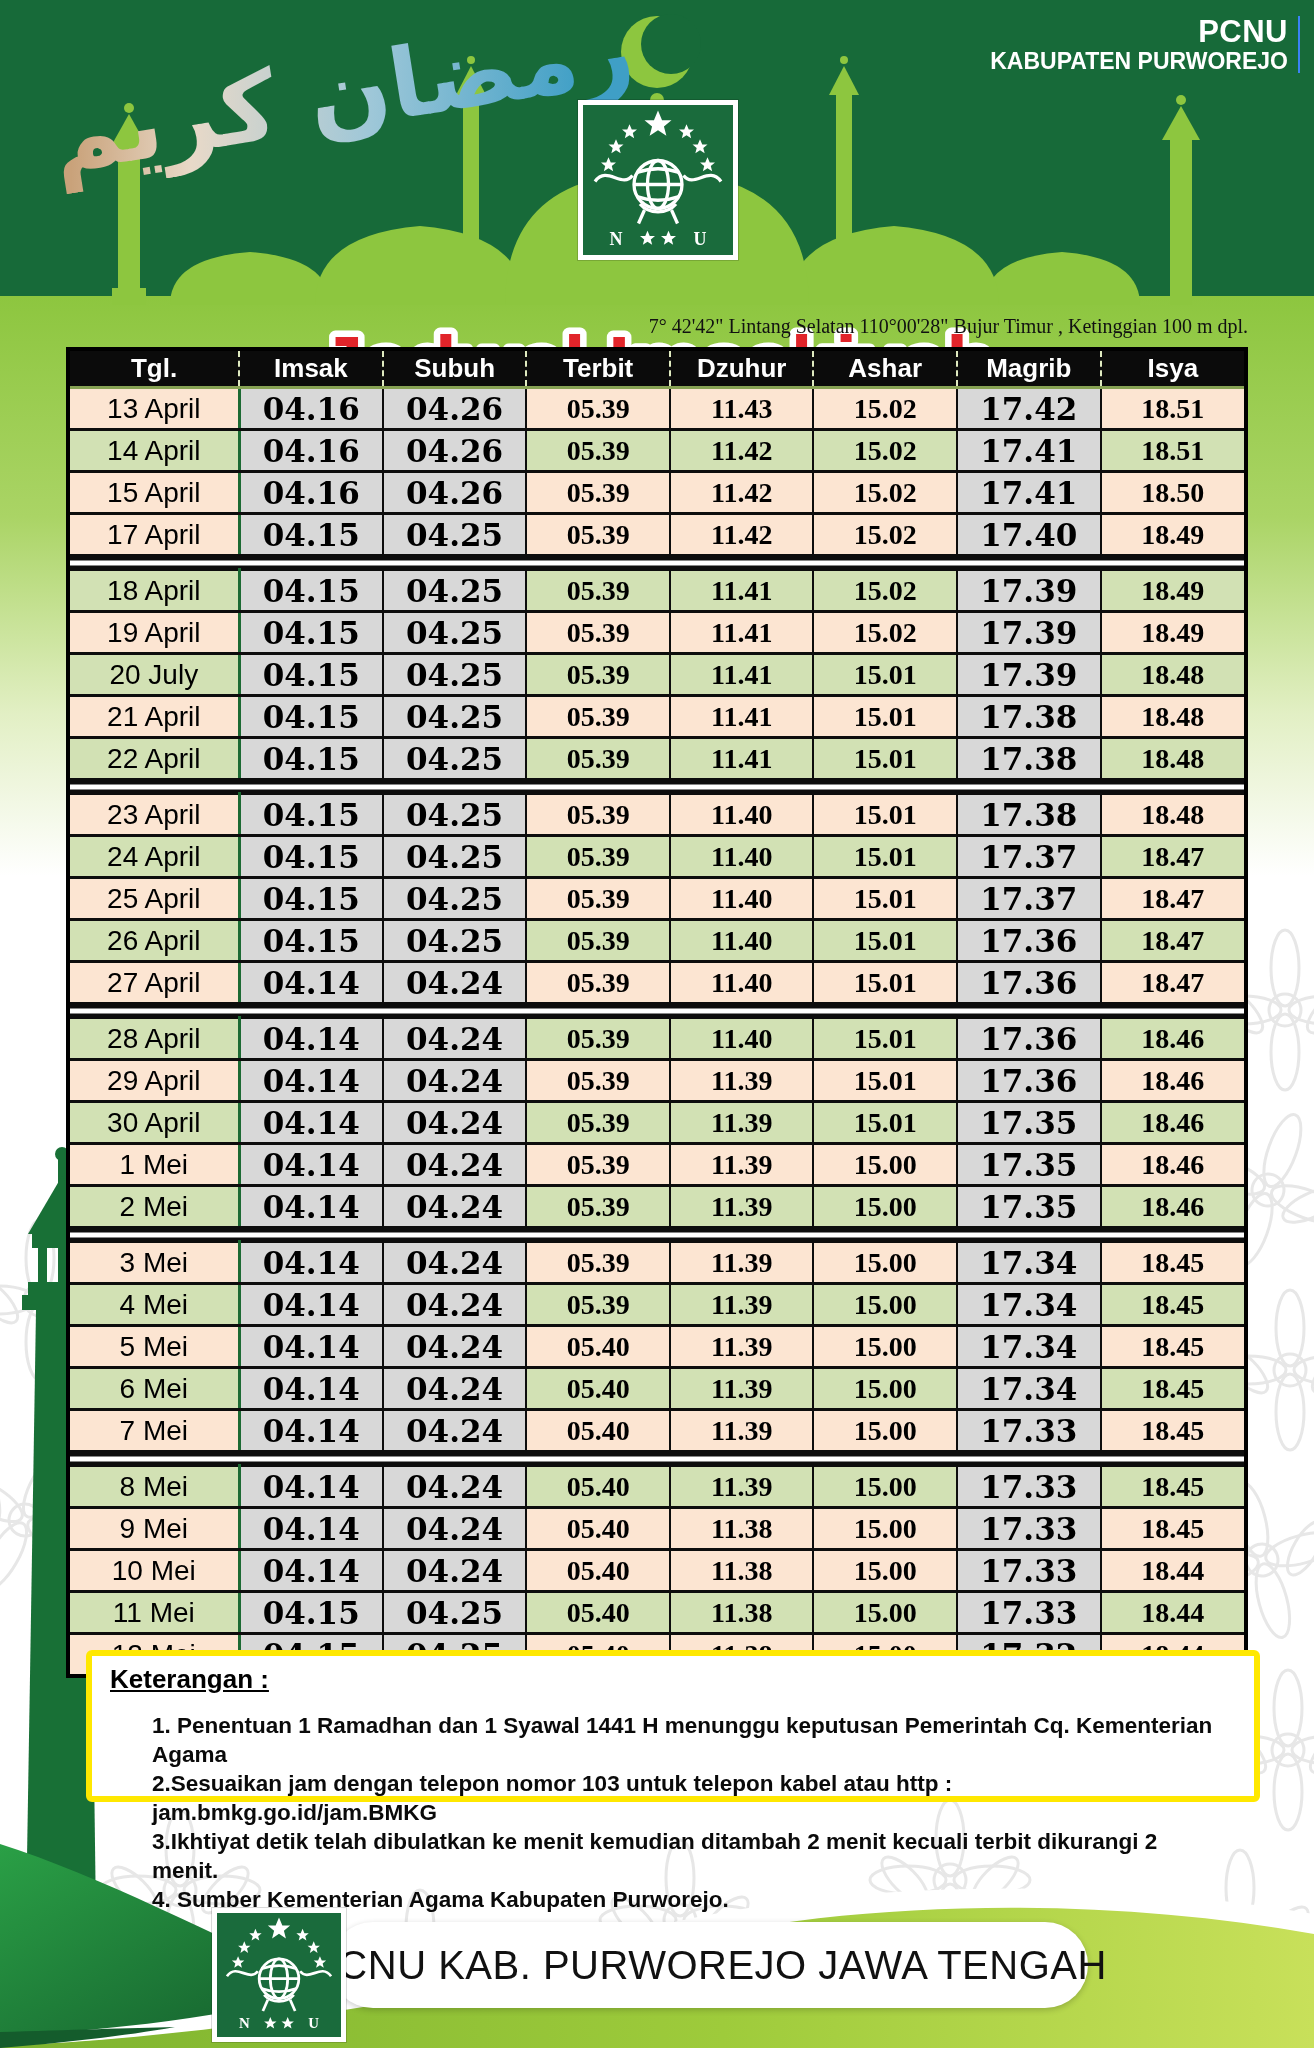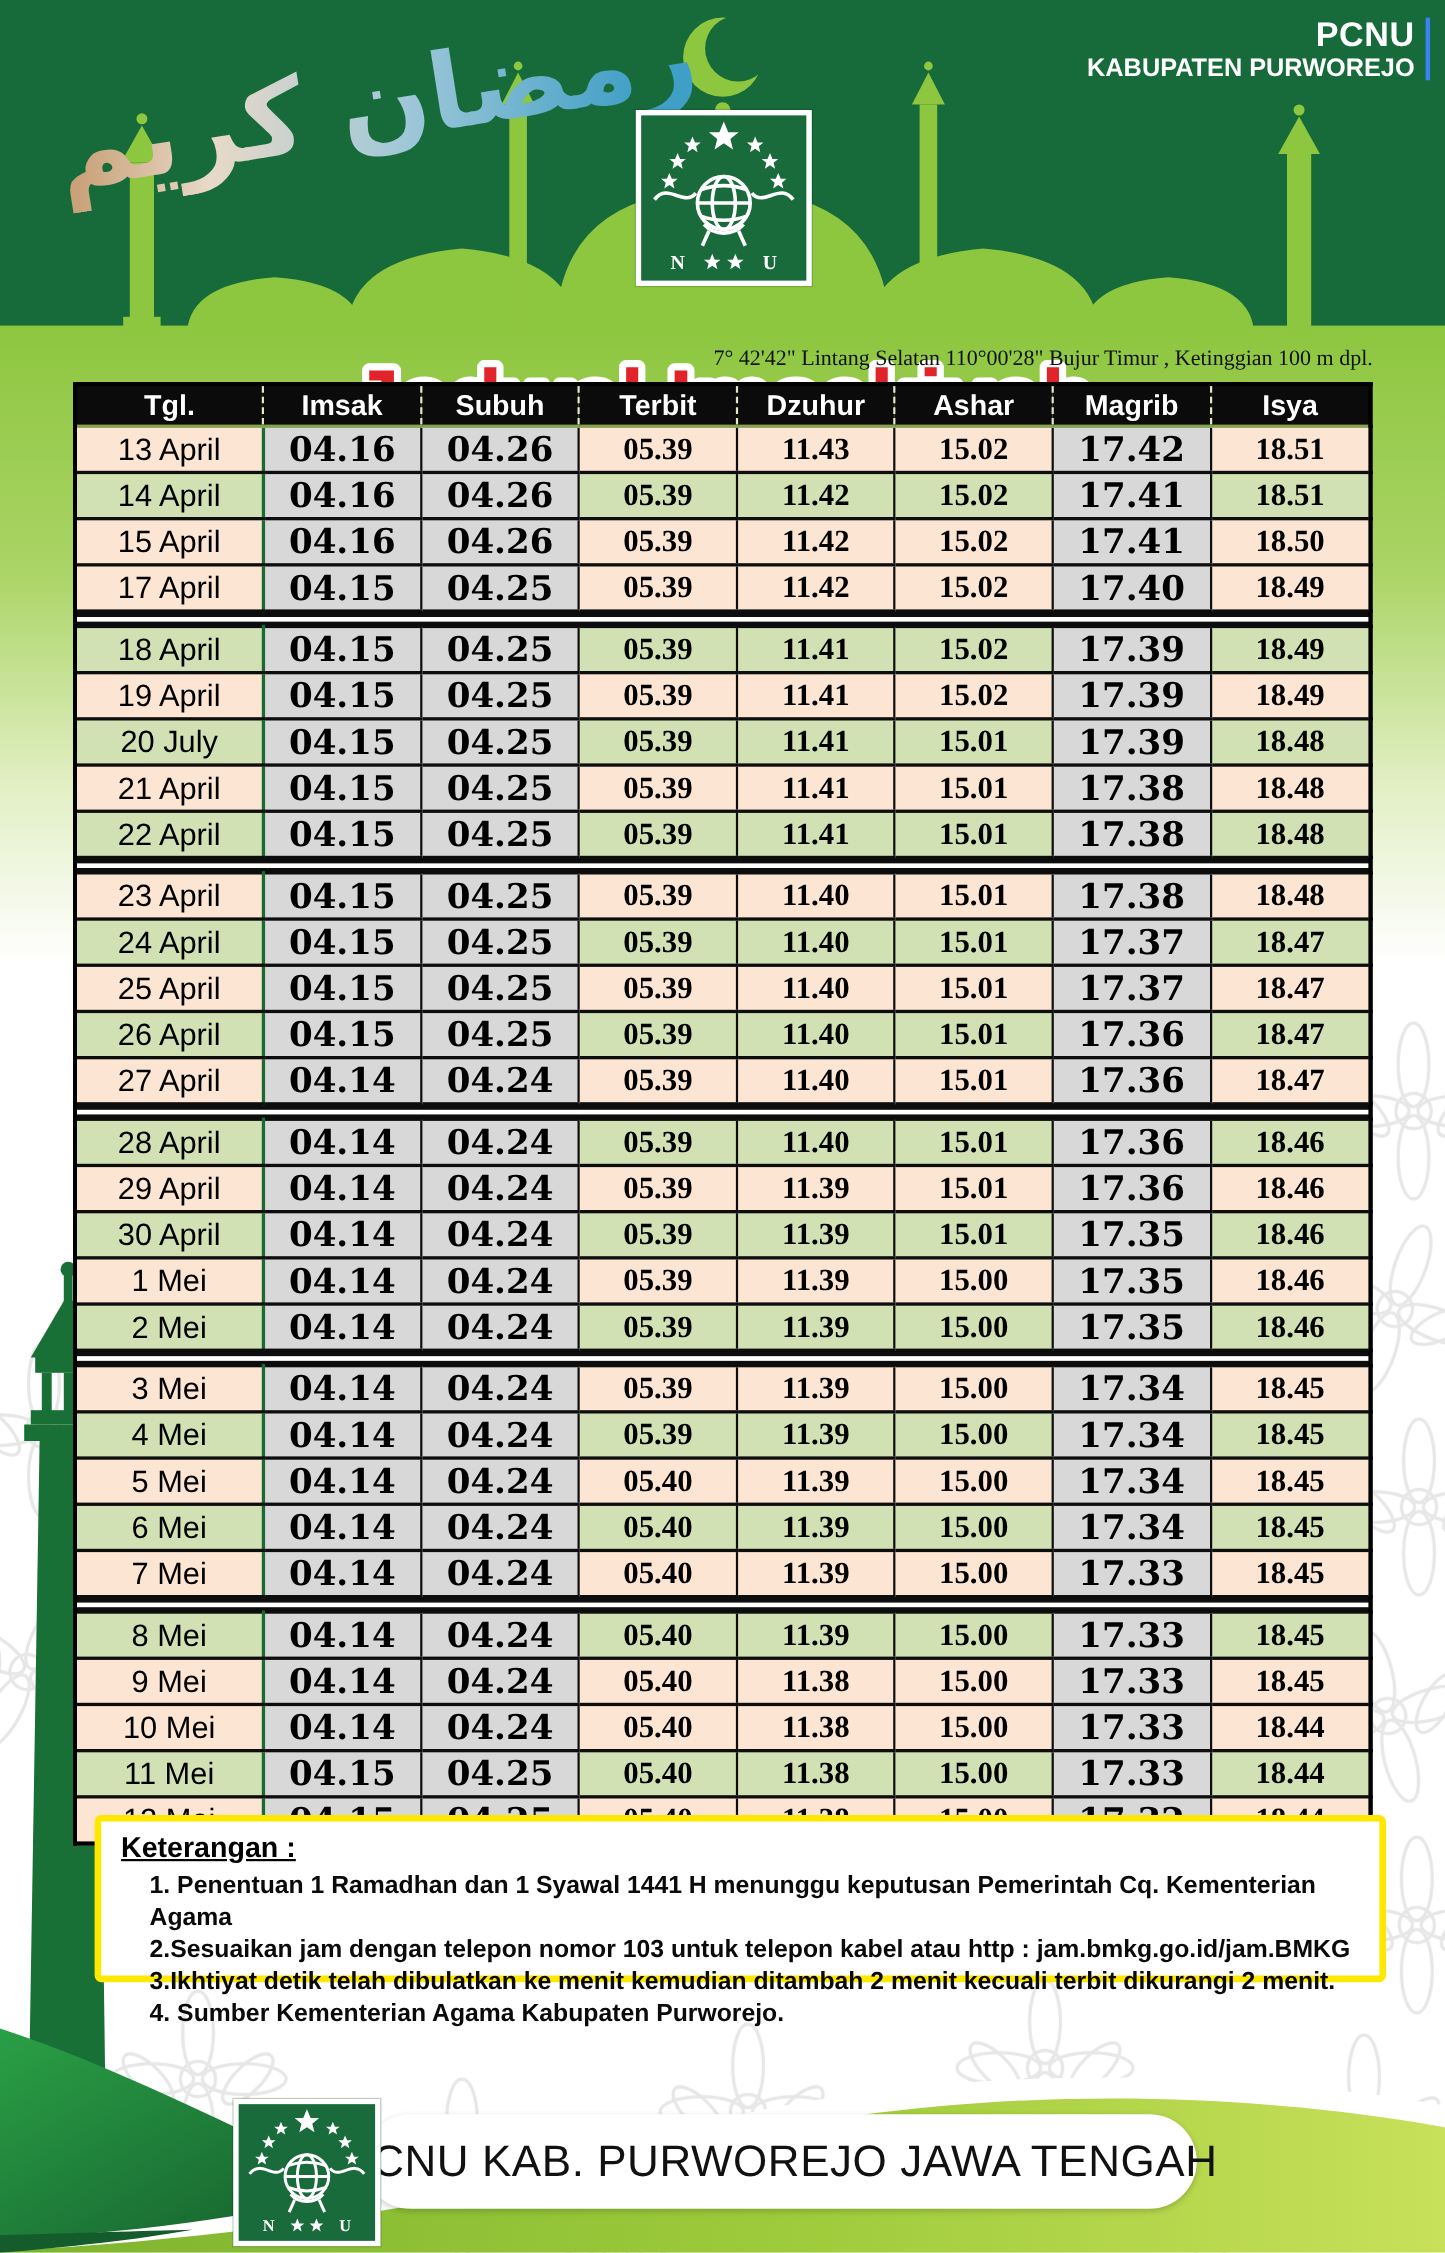--- a/index.html
+++ b/index.html
@@ -10,21 +10,21 @@
   .bg-dark{position:absolute;left:0;top:0;width:100%;height:302px;background:#176a39;z-index:1;}
   .bg-grad{position:absolute;left:0;top:296px;width:100%;height:580px;
            background:linear-gradient(180deg,#8dc63f 0%,#aad465 38%,#e2efc4 72%,#ffffff 100%);z-index:1;}
   .florals{position:absolute;left:0;top:0;width:1314px;height:2048px;z-index:2;pointer-events:none;}
   .skyline{position:absolute;left:0;top:0;width:1314px;height:305px;z-index:3;}
   .minaret{position:absolute;left:0;top:1140px;width:130px;height:780px;z-index:3;}
   .swoosh{position:absolute;left:0;bottom:0;width:1314px;height:210px;z-index:4;}
 
   
   .brand{position:absolute;top:16px;right:14px;z-index:6;text-align:right;color:#fff;
-         border-right:4px solid #3b82f6;padding-right:10px;line-height:1.05;}
+         border-right:2px solid #3b82f6;padding-right:10px;line-height:1.05;}
   .brand .l1{font-size:31px;font-weight:700;letter-spacing:.5px;}
   .brand .l2{font-size:23px;font-weight:700;}
   .callig{position:absolute;left:48px;top:38px;z-index:6;transform:rotate(-9deg);
           font-family:"DejaVu Sans",sans-serif;font-size:96px;font-weight:700;
           background:linear-gradient(100deg,#c9a27a 5%,#e8d9c8 25%,#9ec7d8 55%,#3f9fc6 90%);
           -webkit-background-clip:text;background-clip:text;color:#9ec7d8;
           -webkit-text-fill-color:transparent;}
   .logo-frame{position:absolute;z-index:6;background:#1a6b3c;border:5px solid #fff;
               box-shadow:0 0 0 1px rgba(0,0,0,.15);}
   .logo-header{left:578px;top:100px;width:150px;height:150px;}
@@ -52,21 +52,21 @@
   .sched tr td.col-imsak,.sched tr td.col-subuh,.sched tr td.col-magrib{
             background:#d8d8d8;font-family:"DejaVu Serif",serif;font-weight:700;font-size:31px;}
   tr.group-sep td{height:11px;padding:0;border-top:0;border-bottom:0;
             background:linear-gradient(180deg,#0d0d0d 0 3px,#ffffff 3px 8px,#0d0d0d 8px 11px);}
 
   
   .notes{position:absolute;left:86px;top:1650px;width:1174px;height:152px;z-index:6;
          background:#fff;border:6px solid #ffe800;border-radius:6px;box-sizing:border-box;
          padding:8px 18px 6px 18px;}
   .notes-title{font-size:26px;font-weight:700;text-decoration:underline;margin-bottom:4px;}
-  .notes ul{margin:0;padding:0 0 0 26px;list-style:none;}
+  .notes ul{margin:16px;padding:0 0 0 26px;list-style:none;}
   .notes li{font-size:22.5px;font-weight:600;line-height:29px;color:#0a0a0a;}
 
   
   .pill{position:absolute;left:330px;top:1922px;width:758px;height:86px;z-index:5;
         background:#fff;border-radius:44px;box-shadow:0 2px 6px rgba(0,0,0,.2);
         display:flex;align-items:center;justify-content:center;}
   .pill span{font-size:40px;color:#111;letter-spacing:.5px;white-space:nowrap;}
 </style>
 </head>
 <body>

